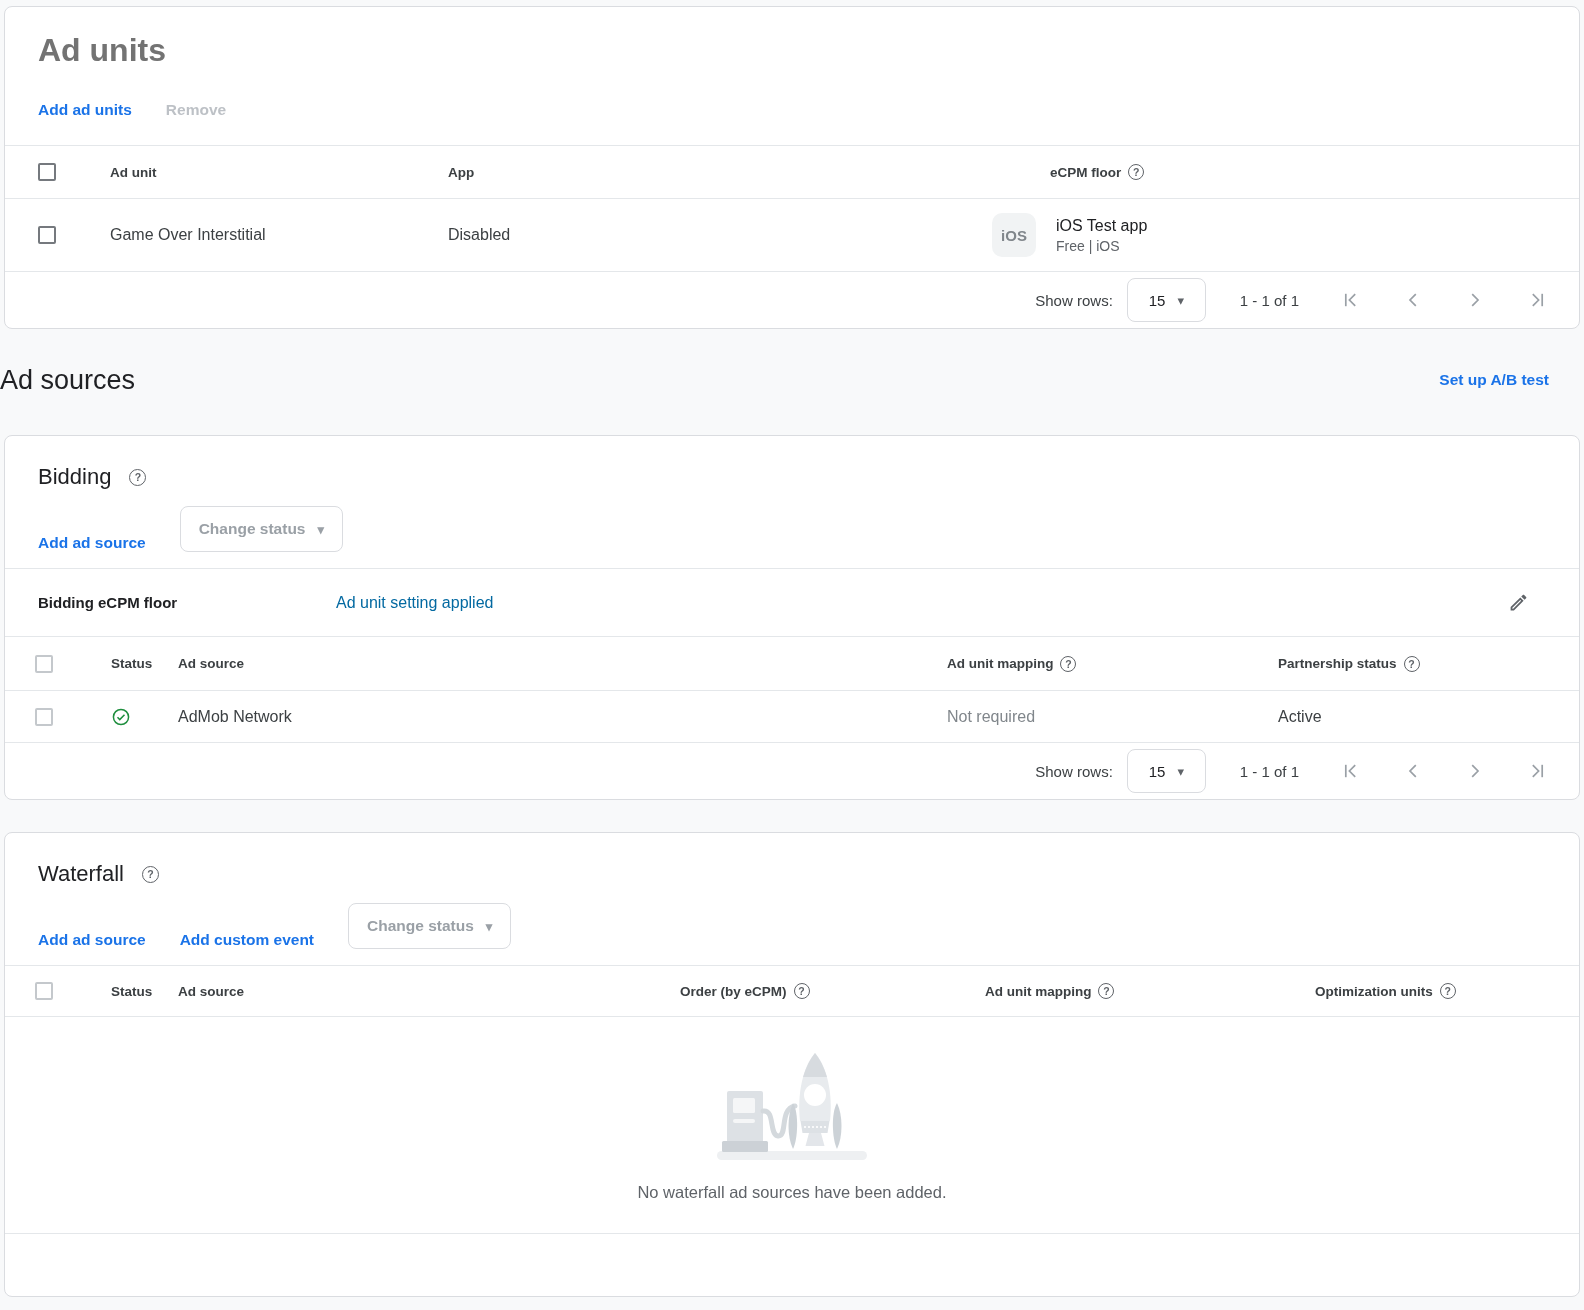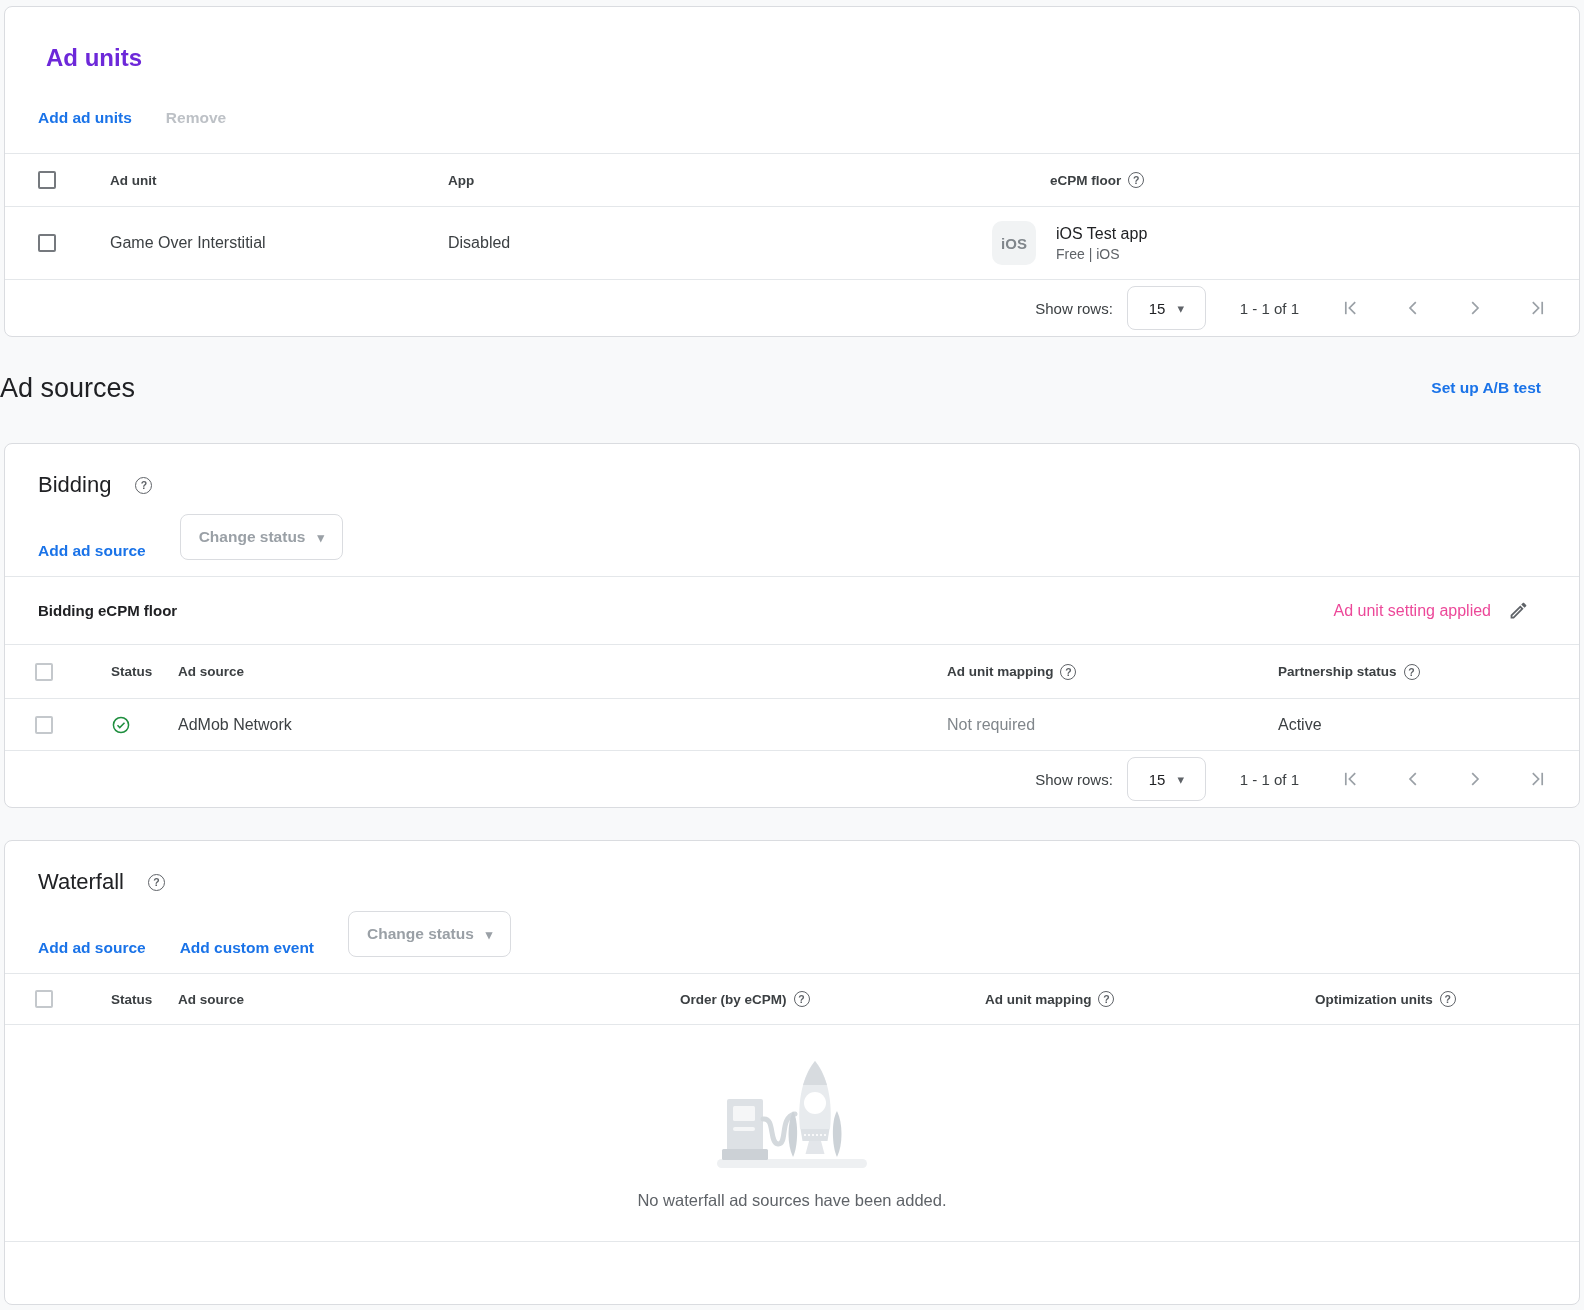--- a/index.html
+++ b/index.html
@@ -15,27 +15,27 @@
 
   .card {
     background:#fff;
     border:1px solid #dadce0;
     border-radius:8px;
     margin:0 4px;
   }
 
   
   .card-title {
-    margin:8px; padding:30px 0 0 33px;
-    font-size:24px; line-height:26px; font-weight:700; color:#6d28d9;
+    margin:0; padding:30px 0 0 33px;
+    font-size:32px; line-height:26px; font-weight:700; color:#737373;
   }
   .sub-title {
     margin:0; padding:28px 0 0 33px;
     font-size:22px; line-height:26px; font-weight:400; color:#202124;
-    display:flex; align-items:center; gap:22px;
+    display:flex; align-items:center; gap:16px;
   }
   .toolbar {
     display:flex; align-items:flex-end; gap:34px;
     margin-top:16px; padding:0 0 16px 33px; min-height:46px;
   }
   .toolbar.au { margin-top:38px; padding-bottom:26px; min-height:24px; }
   .link {
     color:#1a73e8; font-size:15.5px; font-weight:700;
     text-decoration:none; cursor:pointer; white-space:nowrap;
   }
@@ -96,21 +96,21 @@
   .w-source { width:487px; }
   .w-order  { width:290px;text-align:right; }
   .w-map    { width:315px; }
   .w-opt    { flex:1; }
   .s-head   { height:54px; }
   .s-row    { height:52px; }
 
   
   .ecpm-row { height:68px; padding:0 48px 0 33px; }
   .ecpm-label { width:283px; font-size:15px; font-weight:700; color:#202124; }
-  .ecpm-value { flex:1; font-size:16px; color:#ec4899;text-align:right; }
+  .ecpm-value { flex:1; font-size:16px; color:#0369a1; }
   .icon-btn { background:none; border:none; padding:2px; cursor:pointer; display:flex; }
 
   
   .pager {
     height:57px; display:flex; align-items:center; justify-content:flex-end;
     padding-right:30px; font-size:15px; color:#3c4043; border-top:1px solid #e4e7ea;
   }
   .rows-select {
     display:inline-flex; align-items:center; justify-content:center; gap:12px;
     width:79px; height:44px; margin-left:14px;
@@ -118,21 +118,21 @@
     background:#fff; color:#202124; font-family:inherit; font-size:15px; cursor:pointer;
   }
   .rows-select .caret { color:#5f6368; }
   .range { margin-left:34px; }
   .pnav { display:flex; align-items:center; gap:38px; margin-left:40px; }
   .pnav button { background:none; border:none; padding:0; cursor:pointer; display:flex; }
 
   
   .section-head {
     display:flex; align-items:center; justify-content:space-between;
-    margin:22px 8px 26px 0; padding-right:35px; height:58px;
+    margin:22px 0 26px 0; padding-right:35px; height:58px;
   }
   .section-head h1 { margin:0; font-size:27px; font-weight:400; color:#202124; }
 
   
   .empty {
     display:flex; flex-direction:column; align-items:center;
     padding-top:34px; height:218px;
     border-top:1px solid #e4e7ea; border-bottom:1px solid #e4e7ea;
   }
   .empty-msg { margin-top:20px; font-size:16.5px; color:#5f6368; }

